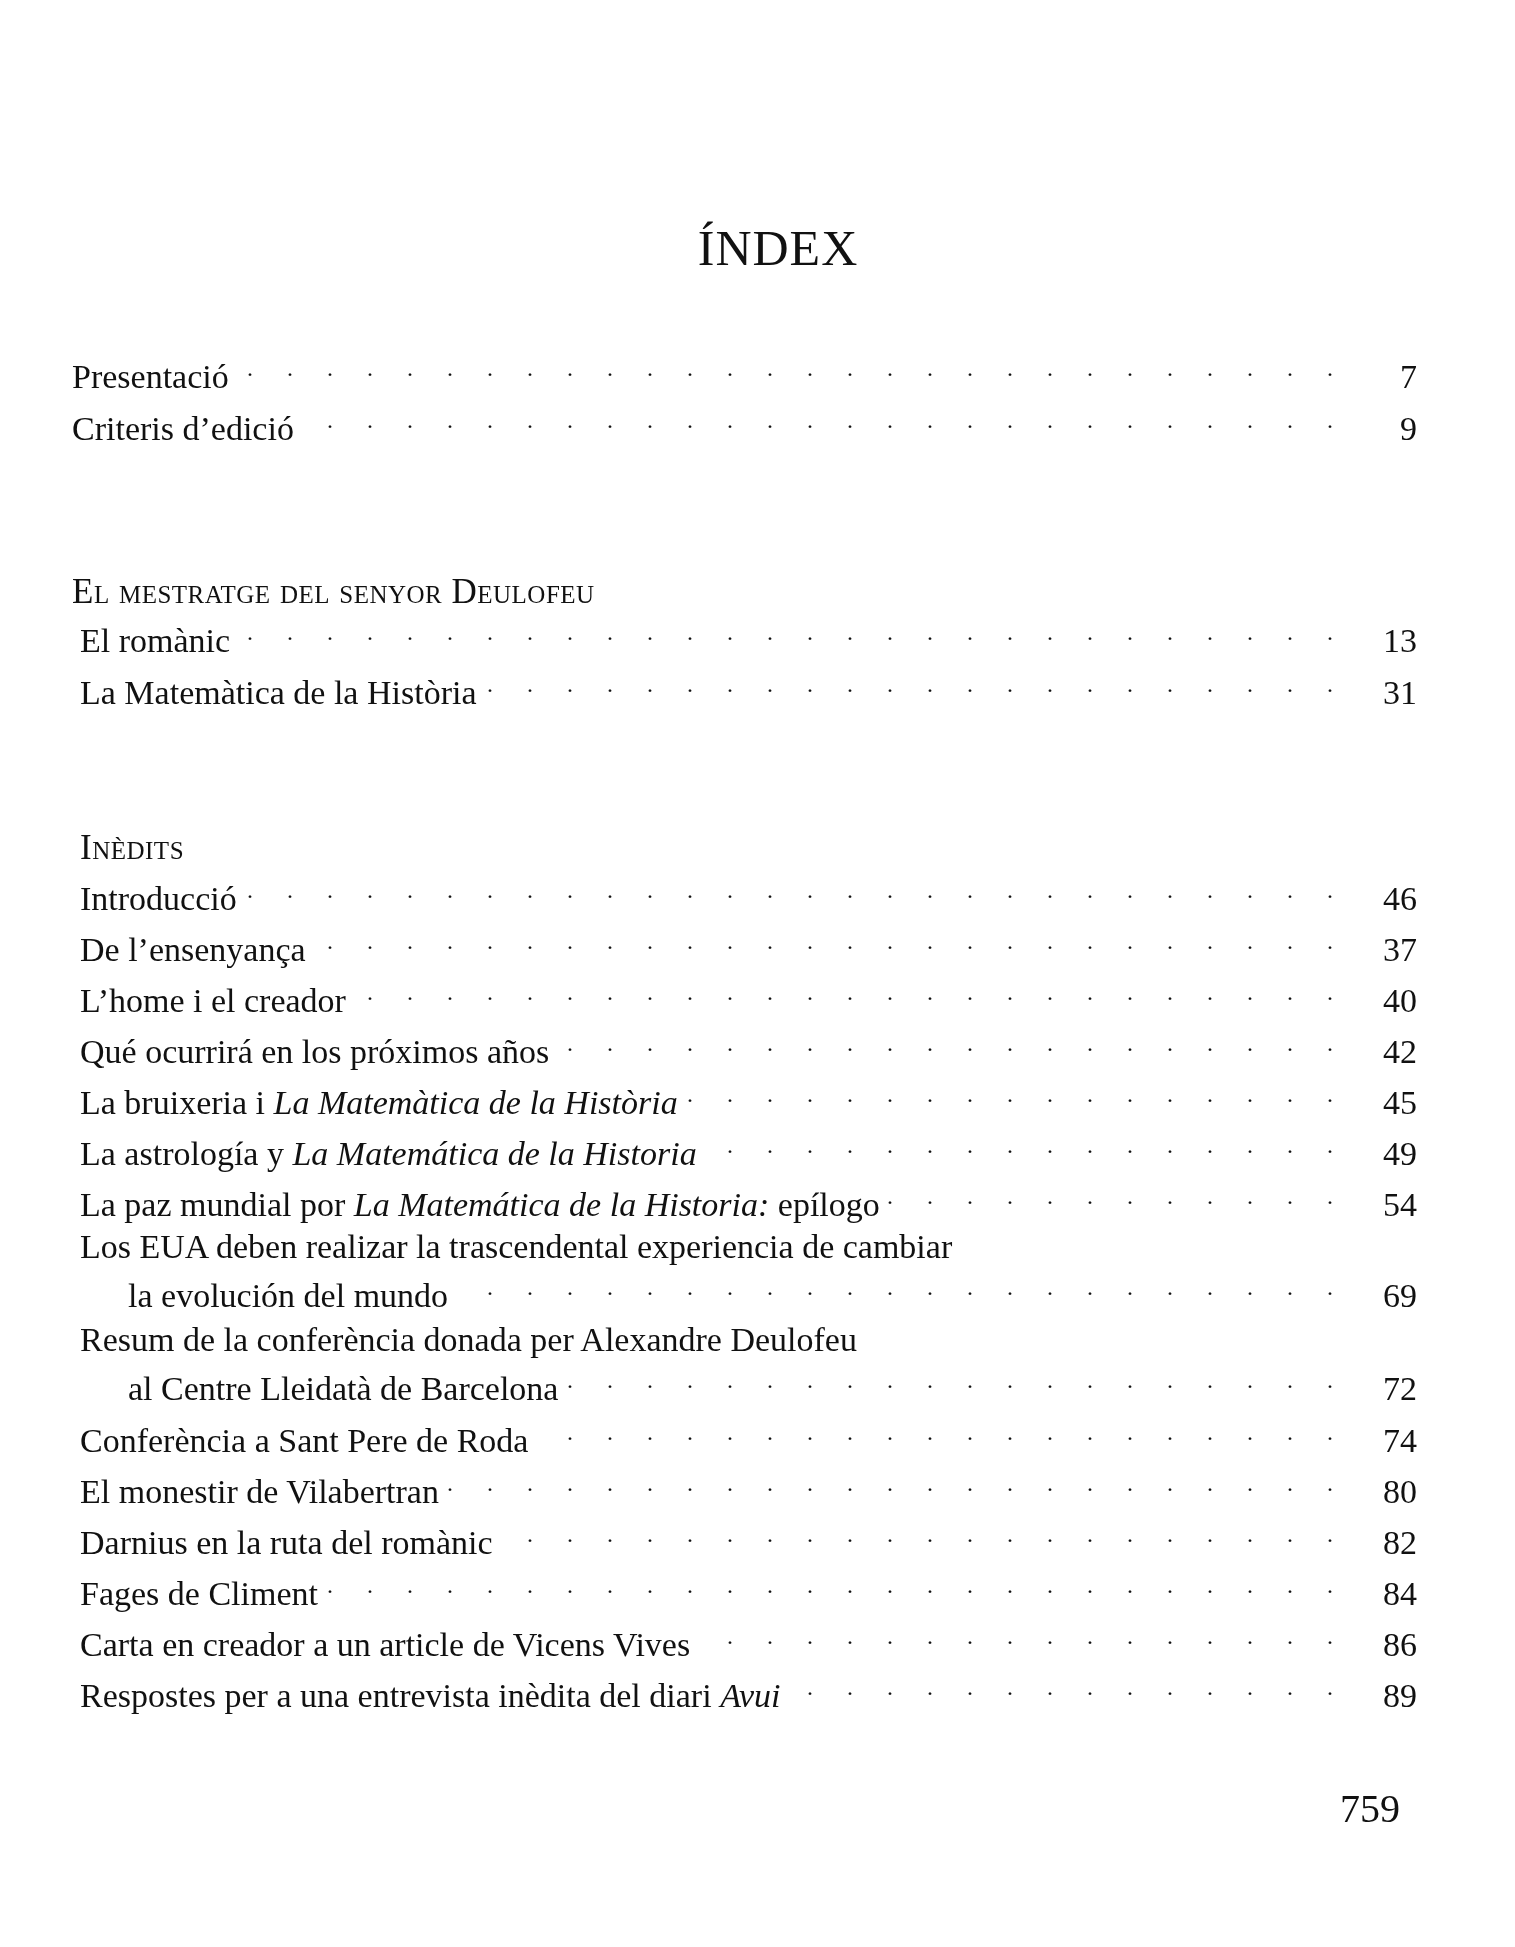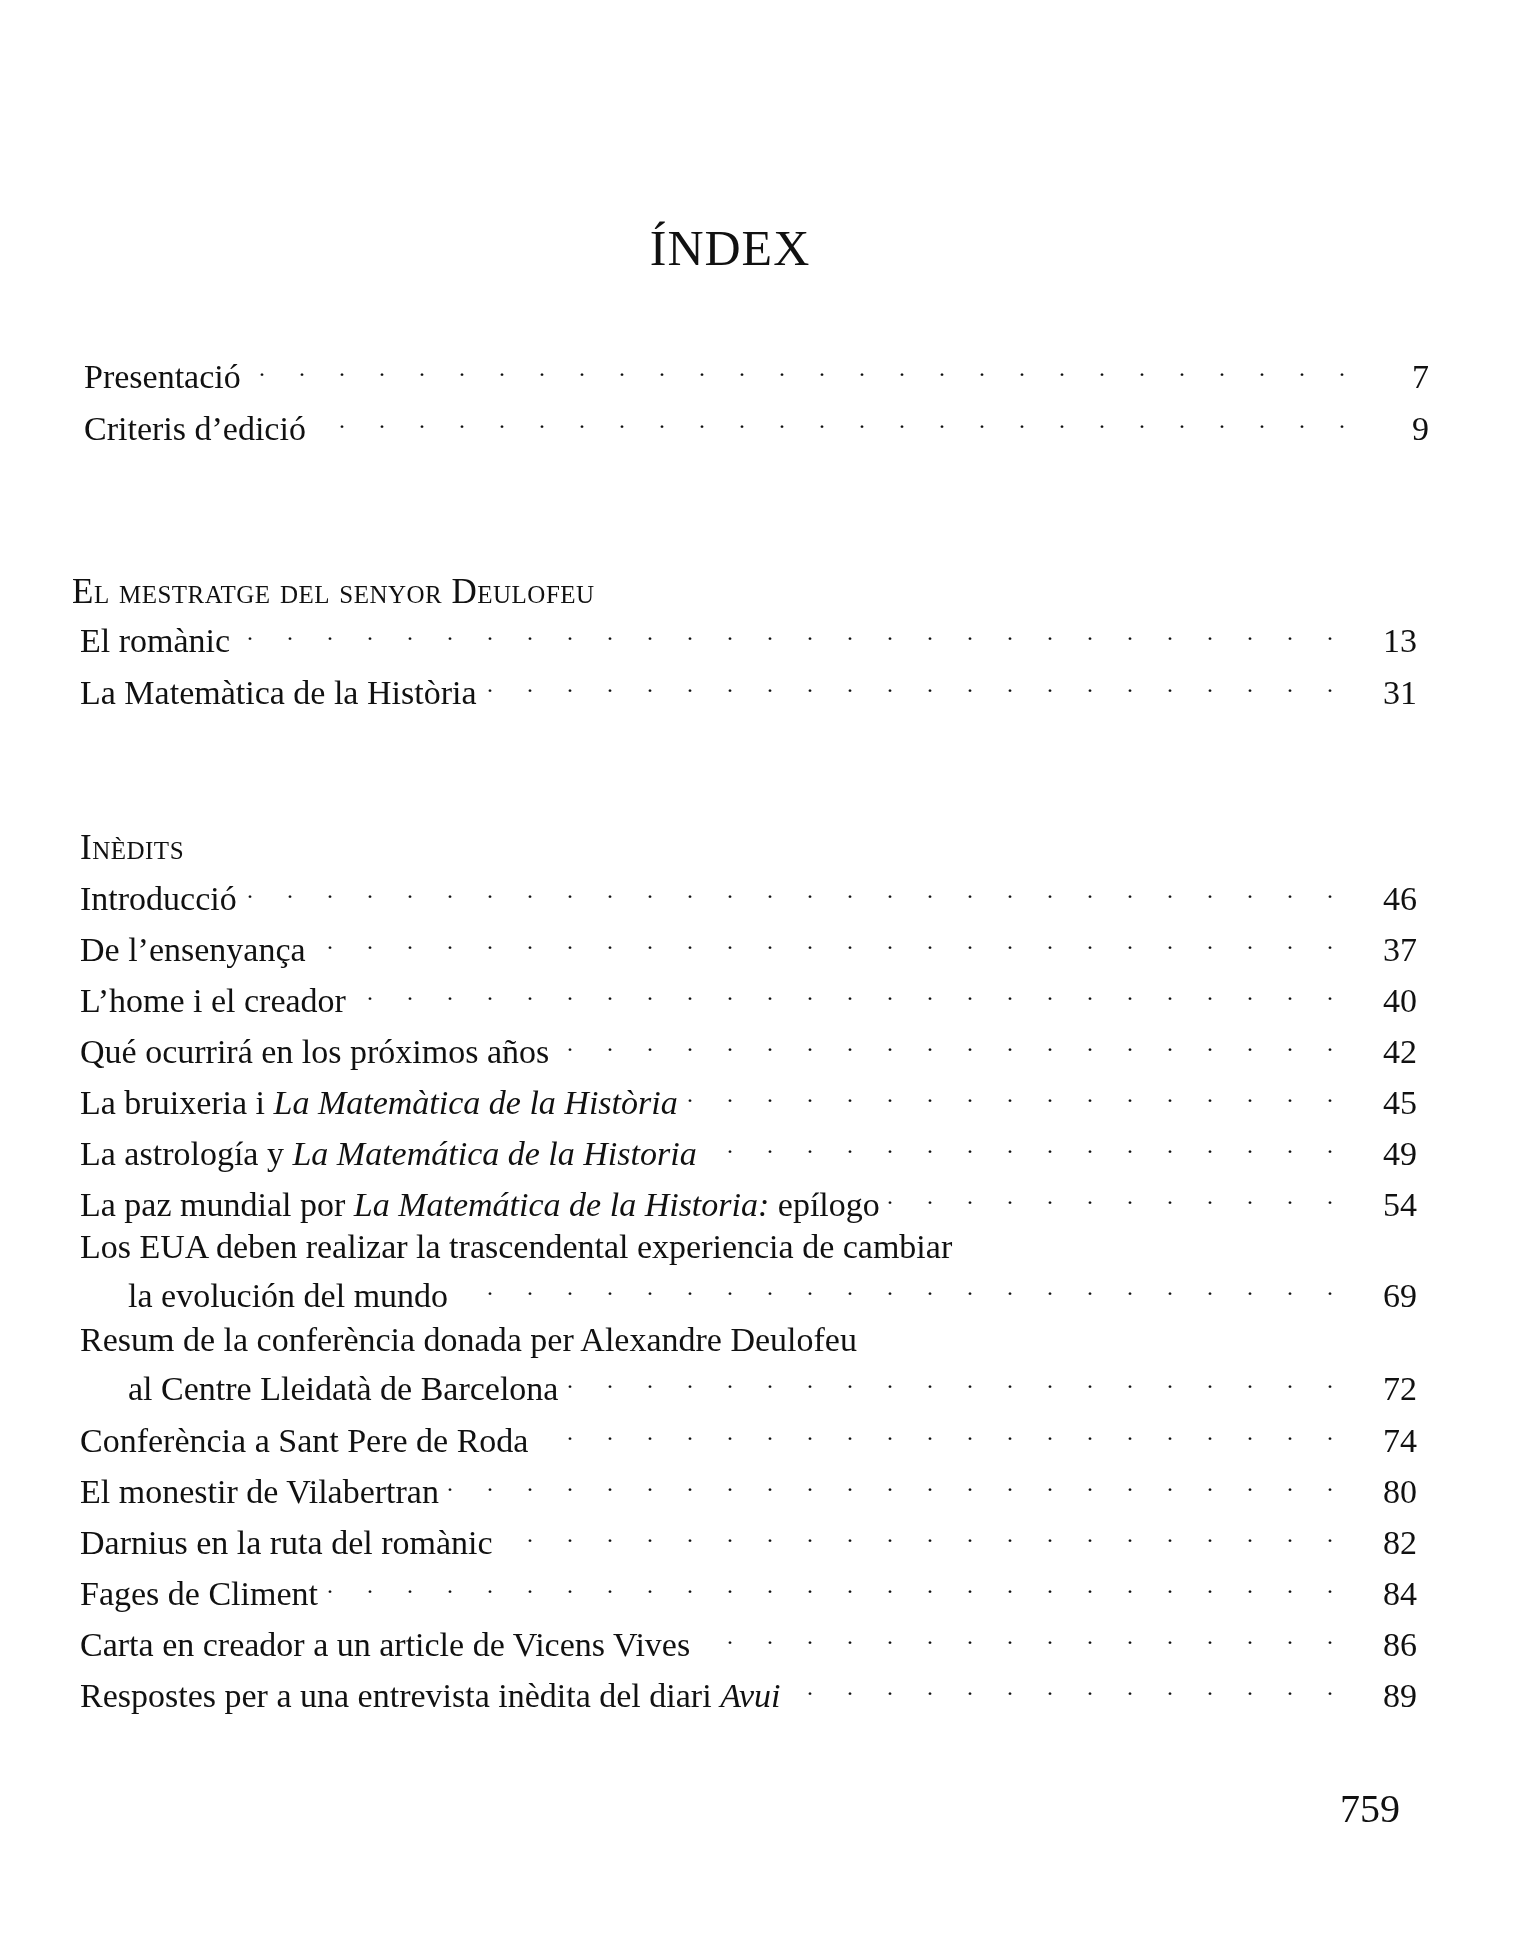--- a/index.html
+++ b/index.html
@@ -3,27 +3,27 @@
 <meta charset="utf-8">
 <style>
   html, body { margin: 0; padding: 0; background: #ffffff; }
   body {
     width: 1515px; height: 1947px; position: relative; overflow: hidden;
     font-family: "Liberation Serif", "DejaVu Serif", serif;
     color: #111111;
   }
   .page-title {
     position: absolute; left: 0; width: 1460px; top: 185px;
-    text-align: center; font-size: 50px; letter-spacing: 1px; font-weight: normal;
+    text-align: center; font-size: 50px; letter-spacing: 1px; font-weight: normal; padding-left: 48px;
   }
   .toc {
     position: absolute; left: 72px; width: 1345px; top: 0;
   }
   .entry {
-    position: absolute; left: 12px; width: 1345px; font-size: 34px; line-height: 40px;
+    position: absolute; left: 0; width: 1345px; font-size: 34px; line-height: 40px;
   }
   .entry .line { display: flex; align-items: baseline; white-space: nowrap; }
   .entry .title { flex: 0 0 auto; }
   .entry .leader {
     flex: 1 1 auto; overflow: hidden; margin: 0 10px 0 6px;
     height: 40px; position: relative;
   }
   .entry .leader::before {
     content: ". . . . . . . . . . . . . . . . . . . . . . . . . . . . . . . . . . . . . . . . . . . . . . . . . . . . . . . . . . . . . . . . . . . . . . . . . . . . . . . . . . . . . . . . . . . . . . . . . . . . . . . . . . . . . .";
     position: absolute; right: 0; top: 0; font-size: 24px; letter-spacing: 14px;

